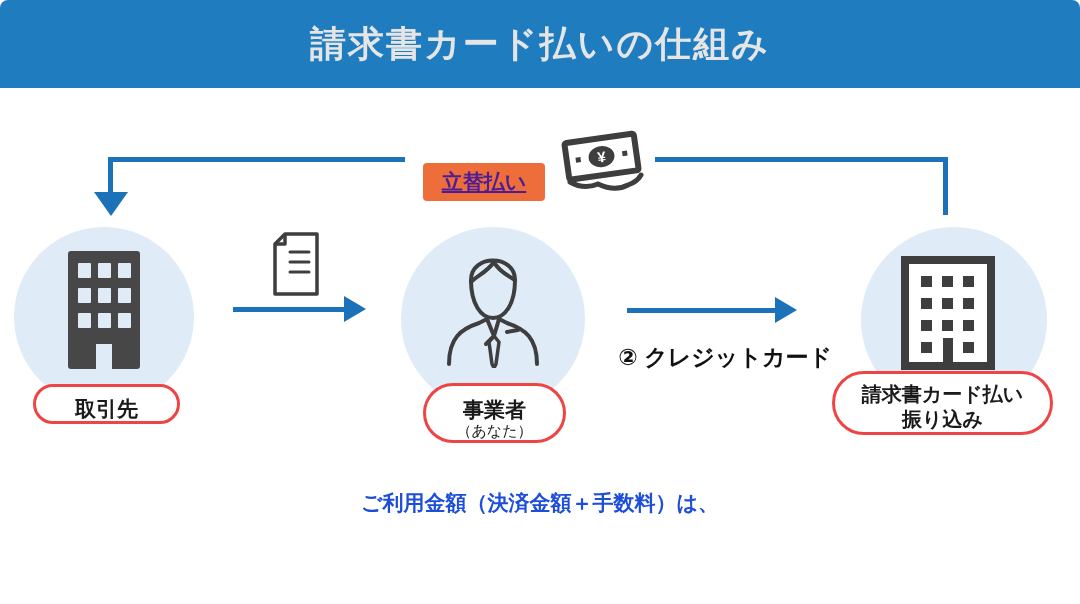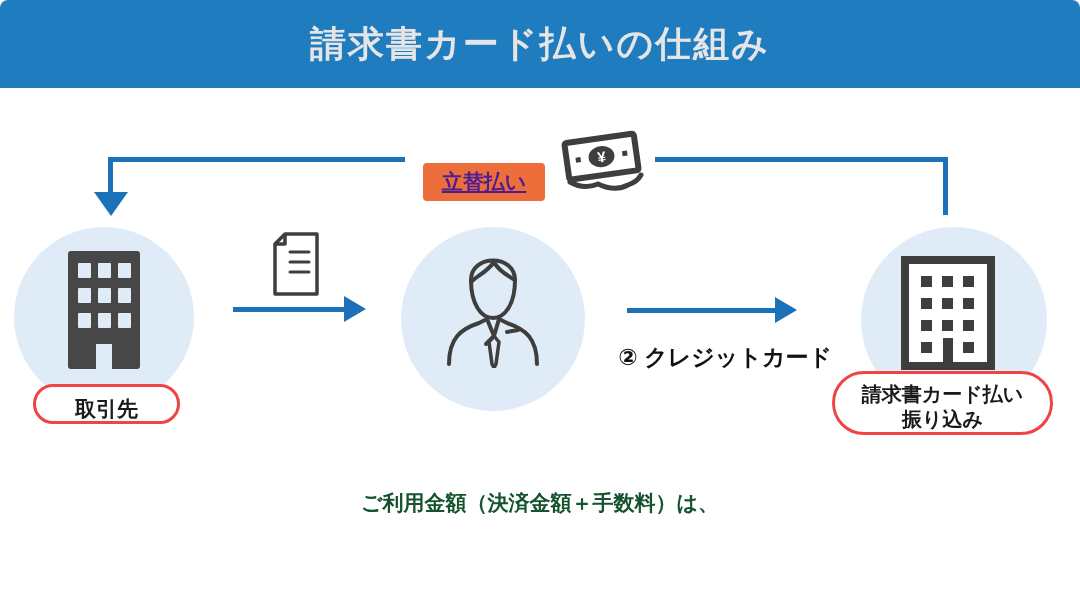--- a/index.html
+++ b/index.html
@@ -50,21 +50,21 @@
     position:absolute; background:#ffffff; border:3px solid #ef4444; z-index:3;
     display:flex; flex-direction:column; align-items:center; justify-content:flex-end;
   }
   .pill .main { font-size:21px; font-weight:bold; line-height:24px; }
   .pill .sub  { font-size:15px; line-height:18px; }
   .pill .l20  { font-size:20px; font-weight:bold; line-height:25px; }
 
   
   .footer {
     position:absolute; left:0; top:487px; width:1080px; text-align:center;
-    font-size:21px; font-weight:bold; line-height:32px; color:#14532d;
+    font-size:21px; font-weight:bold; line-height:32px; color:#1d4ed8;
   }
 </style>
 </head>
 <body>
 
 <div id="stage">
 
   <div class="header">
     <h1>請求書カード払いの仕組み</h1>
   </div>
@@ -119,20 +119,24 @@
 
     <path d="M96,122 C96,96 84,87 66,81 L58,77"></path>
 
     <path d="M46,77 L53,94 L45,102"></path>
     <path d="M58,77 L53,94"></path>
 
     <path d="M53,94 L48,100 L51,122 L53,126 L55,122 L58,100 Z" stroke-width="3.5"></path>
 
     <path d="M66,90 L77,88"></path>
   </svg>
+  <div class="pill" style="left:423px; top:383px; width:143px; height:60px; border-radius:30px;">
+    <div class="main">事業者</div>
+    <div class="sub">（あなた）</div>
+  </div>
 
   <div class="circle" style="left:861px; top:227px; width:186px; height:186px;"></div>
   <svg class="icon" style="left:901px; top:256px;" width="94" height="114" viewBox="0 0 94 114">
     <rect x="4" y="4" width="86" height="106" fill="#ffffff" stroke="#3e3e3e" stroke-width="8"></rect>
     <g fill="#3e3e3e">
       <rect x="20" y="20" width="11" height="11"></rect>
         <rect x="41" y="20" width="11" height="11"></rect>
         <rect x="62" y="20" width="11" height="11"></rect>
       <rect x="20" y="42" width="11" height="11"></rect>
         <rect x="41" y="42" width="11" height="11"></rect>

